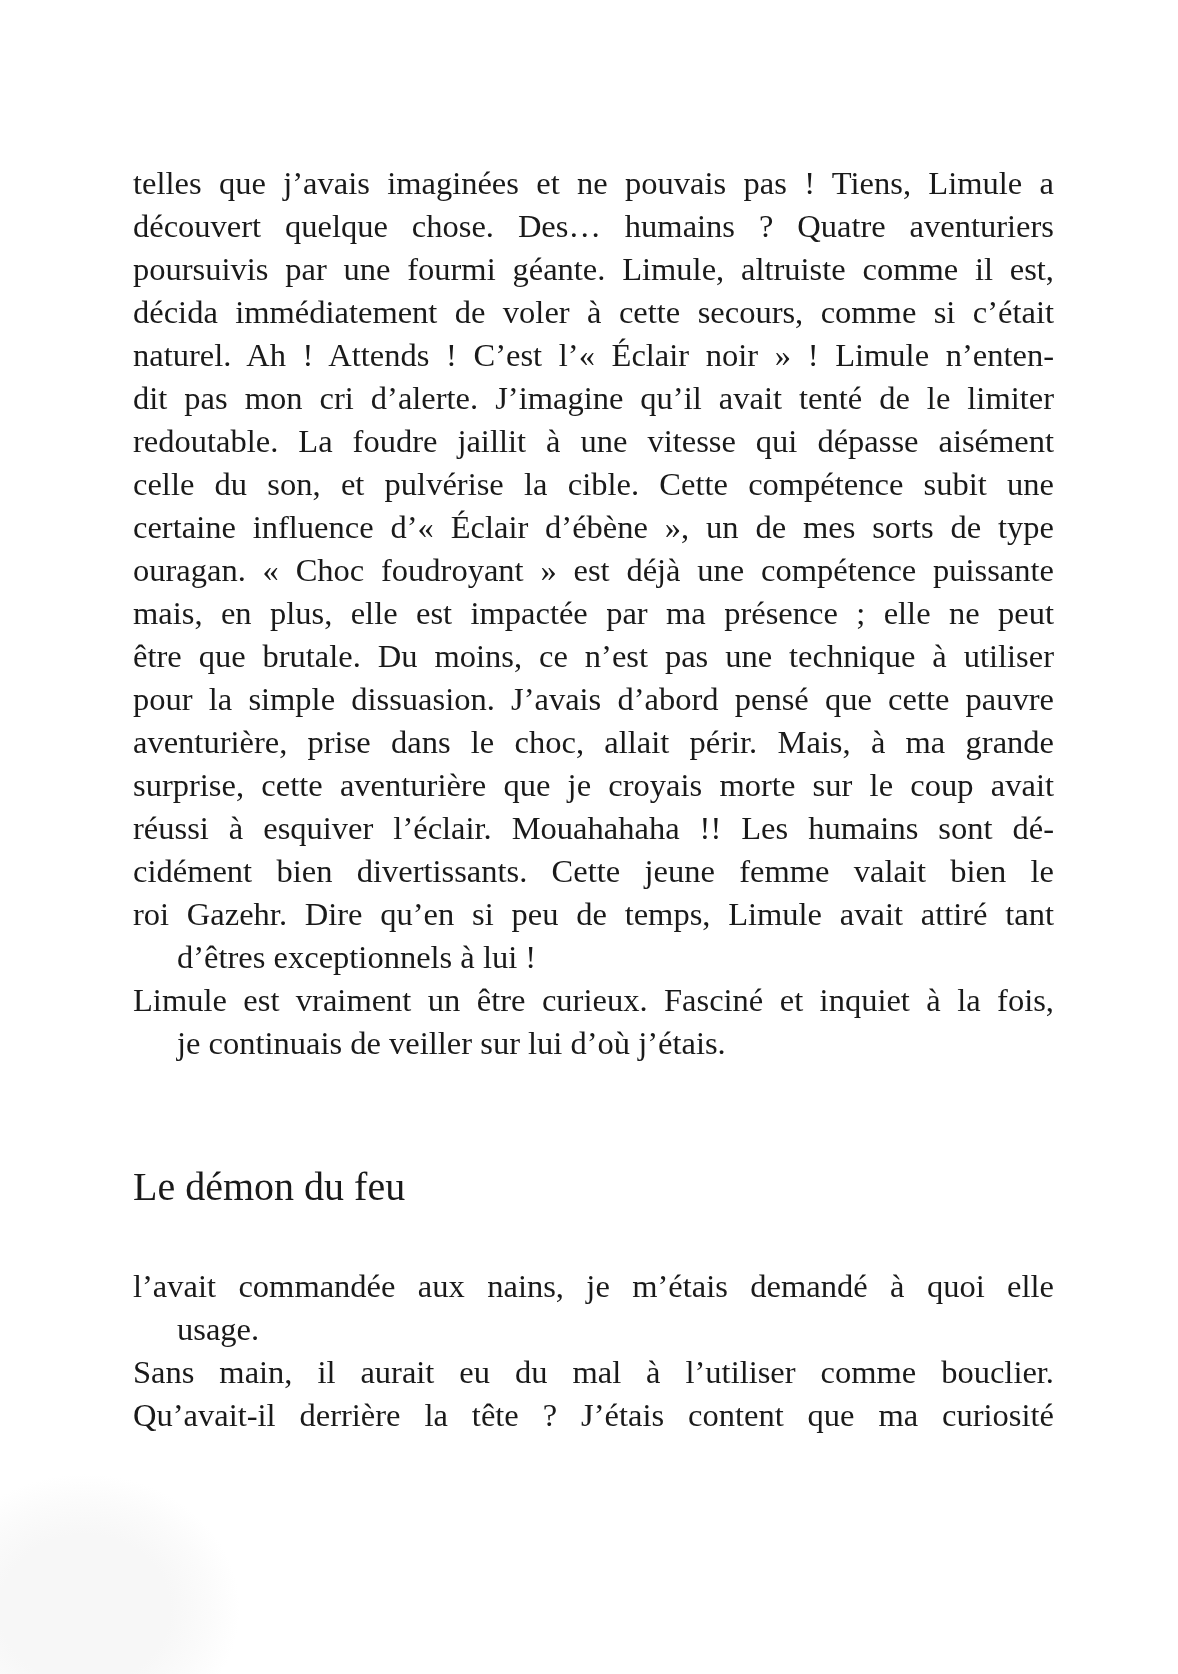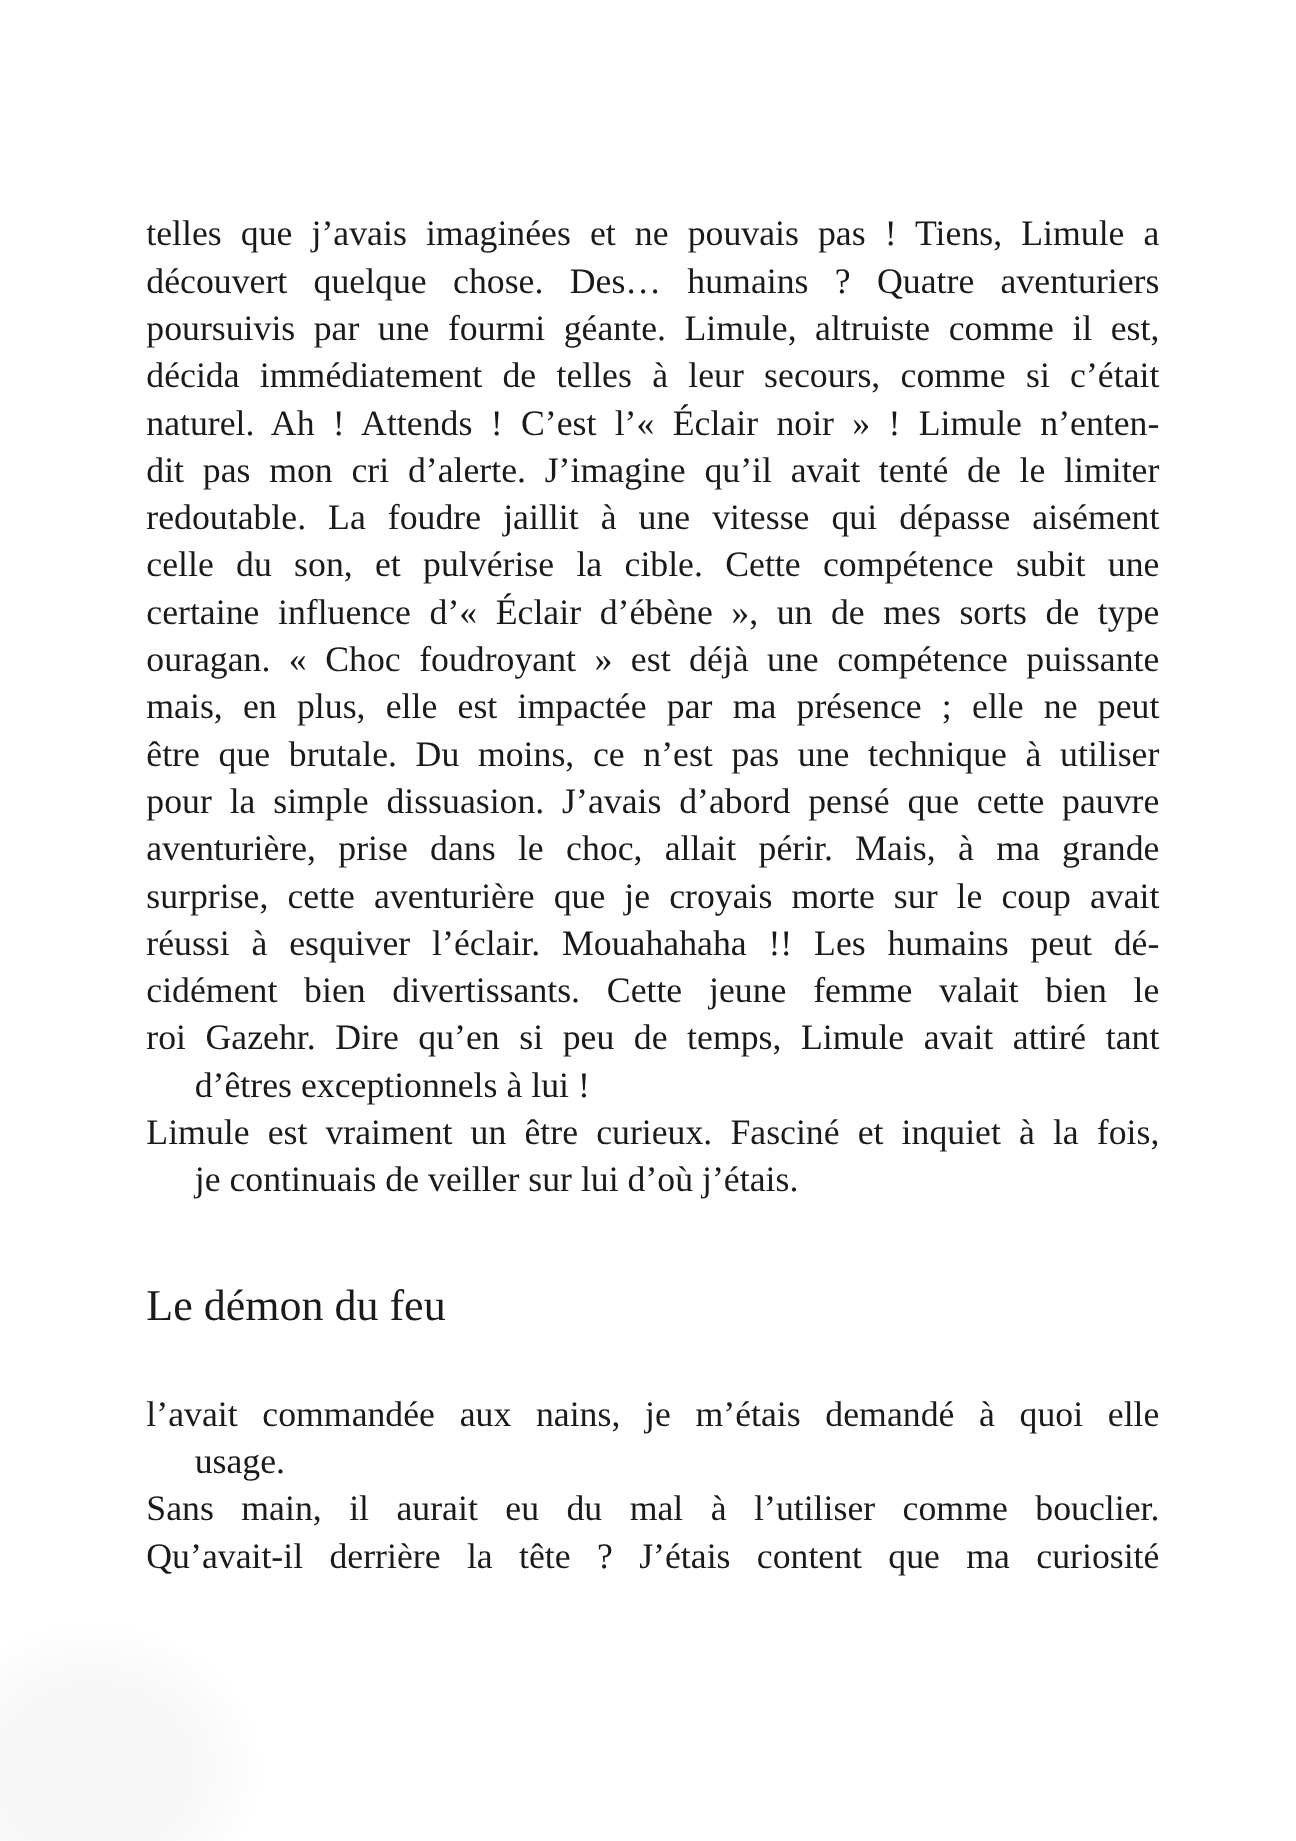--- a/index.html
+++ b/index.html
@@ -16,21 +16,21 @@
     font-family: "Liberation Serif", "DejaVu Serif", serif;
   }
   .textblock {
     position: absolute;
     left: 133px;
     width: 921px;
     color: #1a1a1a;
     font-size: 32.5px;
     line-height: 43px;
   }
-  #text-block-top { top: 192px; }
+  #text-block-top { top: 162px; }
   #text-block-bottom { top: 1265px; }
   .line {
     text-align: justify;
     text-align-last: justify;
     height: 43px;
     overflow: visible;
   }
   .line.last {
     text-align: justify;
     text-align-last: left;
@@ -61,33 +61,33 @@
 </style>
 </head>
 <body>
 
 <div id="page">
 
   <div id="text-block-top" class="textblock">
       <div class="line">telles que j’avais imaginées et ne pouvais pas ! Tiens, Limule a</div>
       <div class="line">découvert quelque chose. Des… humains ? Quatre aventuriers</div>
       <div class="line">poursuivis par une fourmi géante. Limule, altruiste comme il est,</div>
-      <div class="line">décida immédiatement de telles à leur secours, comme si c’était</div>
+      <div class="line">décida immédiatement de voler à cette secours, comme si c’était</div>
       <div class="line">naturel. Ah ! Attends ! C’est l’« Éclair noir » ! Limule n’enten-</div>
       <div class="line">dit pas mon cri d’alerte. J’imagine qu’il avait tenté de le limiter</div>
       <div class="line">redoutable. La foudre jaillit à une vitesse qui dépasse aisément</div>
       <div class="line">celle du son, et pulvérise la cible. Cette compétence subit une</div>
       <div class="line">certaine influence d’« Éclair d’ébène », un de mes sorts de type</div>
       <div class="line">ouragan. « Choc foudroyant » est déjà une compétence puissante</div>
       <div class="line">mais, en plus, elle est impactée par ma présence ; elle ne peut</div>
       <div class="line">être que brutale. Du moins, ce n’est pas une technique à utiliser</div>
       <div class="line">pour la simple dissuasion. J’avais d’abord pensé que cette pauvre</div>
       <div class="line">aventurière, prise dans le choc, allait périr. Mais, à ma grande</div>
       <div class="line">surprise, cette aventurière que je croyais morte sur le coup avait</div>
-      <div class="line">réussi à esquiver l’éclair. Mouahahaha !! Les humains peut dé-</div>
+      <div class="line">réussi à esquiver l’éclair. Mouahahaha !! Les humains sont dé-</div>
       <div class="line">cidément bien divertissants. Cette jeune femme valait bien le</div>
       <div class="line">roi Gazehr. Dire qu’en si peu de temps, Limule avait attiré tant</div>
       <div class="line last">d’êtres exceptionnels à lui !</div>
       <div class="line">Limule est vraiment un être curieux. Fasciné et inquiet à la fois,</div>
       <div class="line last">je continuais de veiller sur lui d’où j’étais.</div>
     </div>
 
   <h1 id="section-heading">Le démon du feu</h1>
 
   <div id="text-block-bottom" class="textblock">

